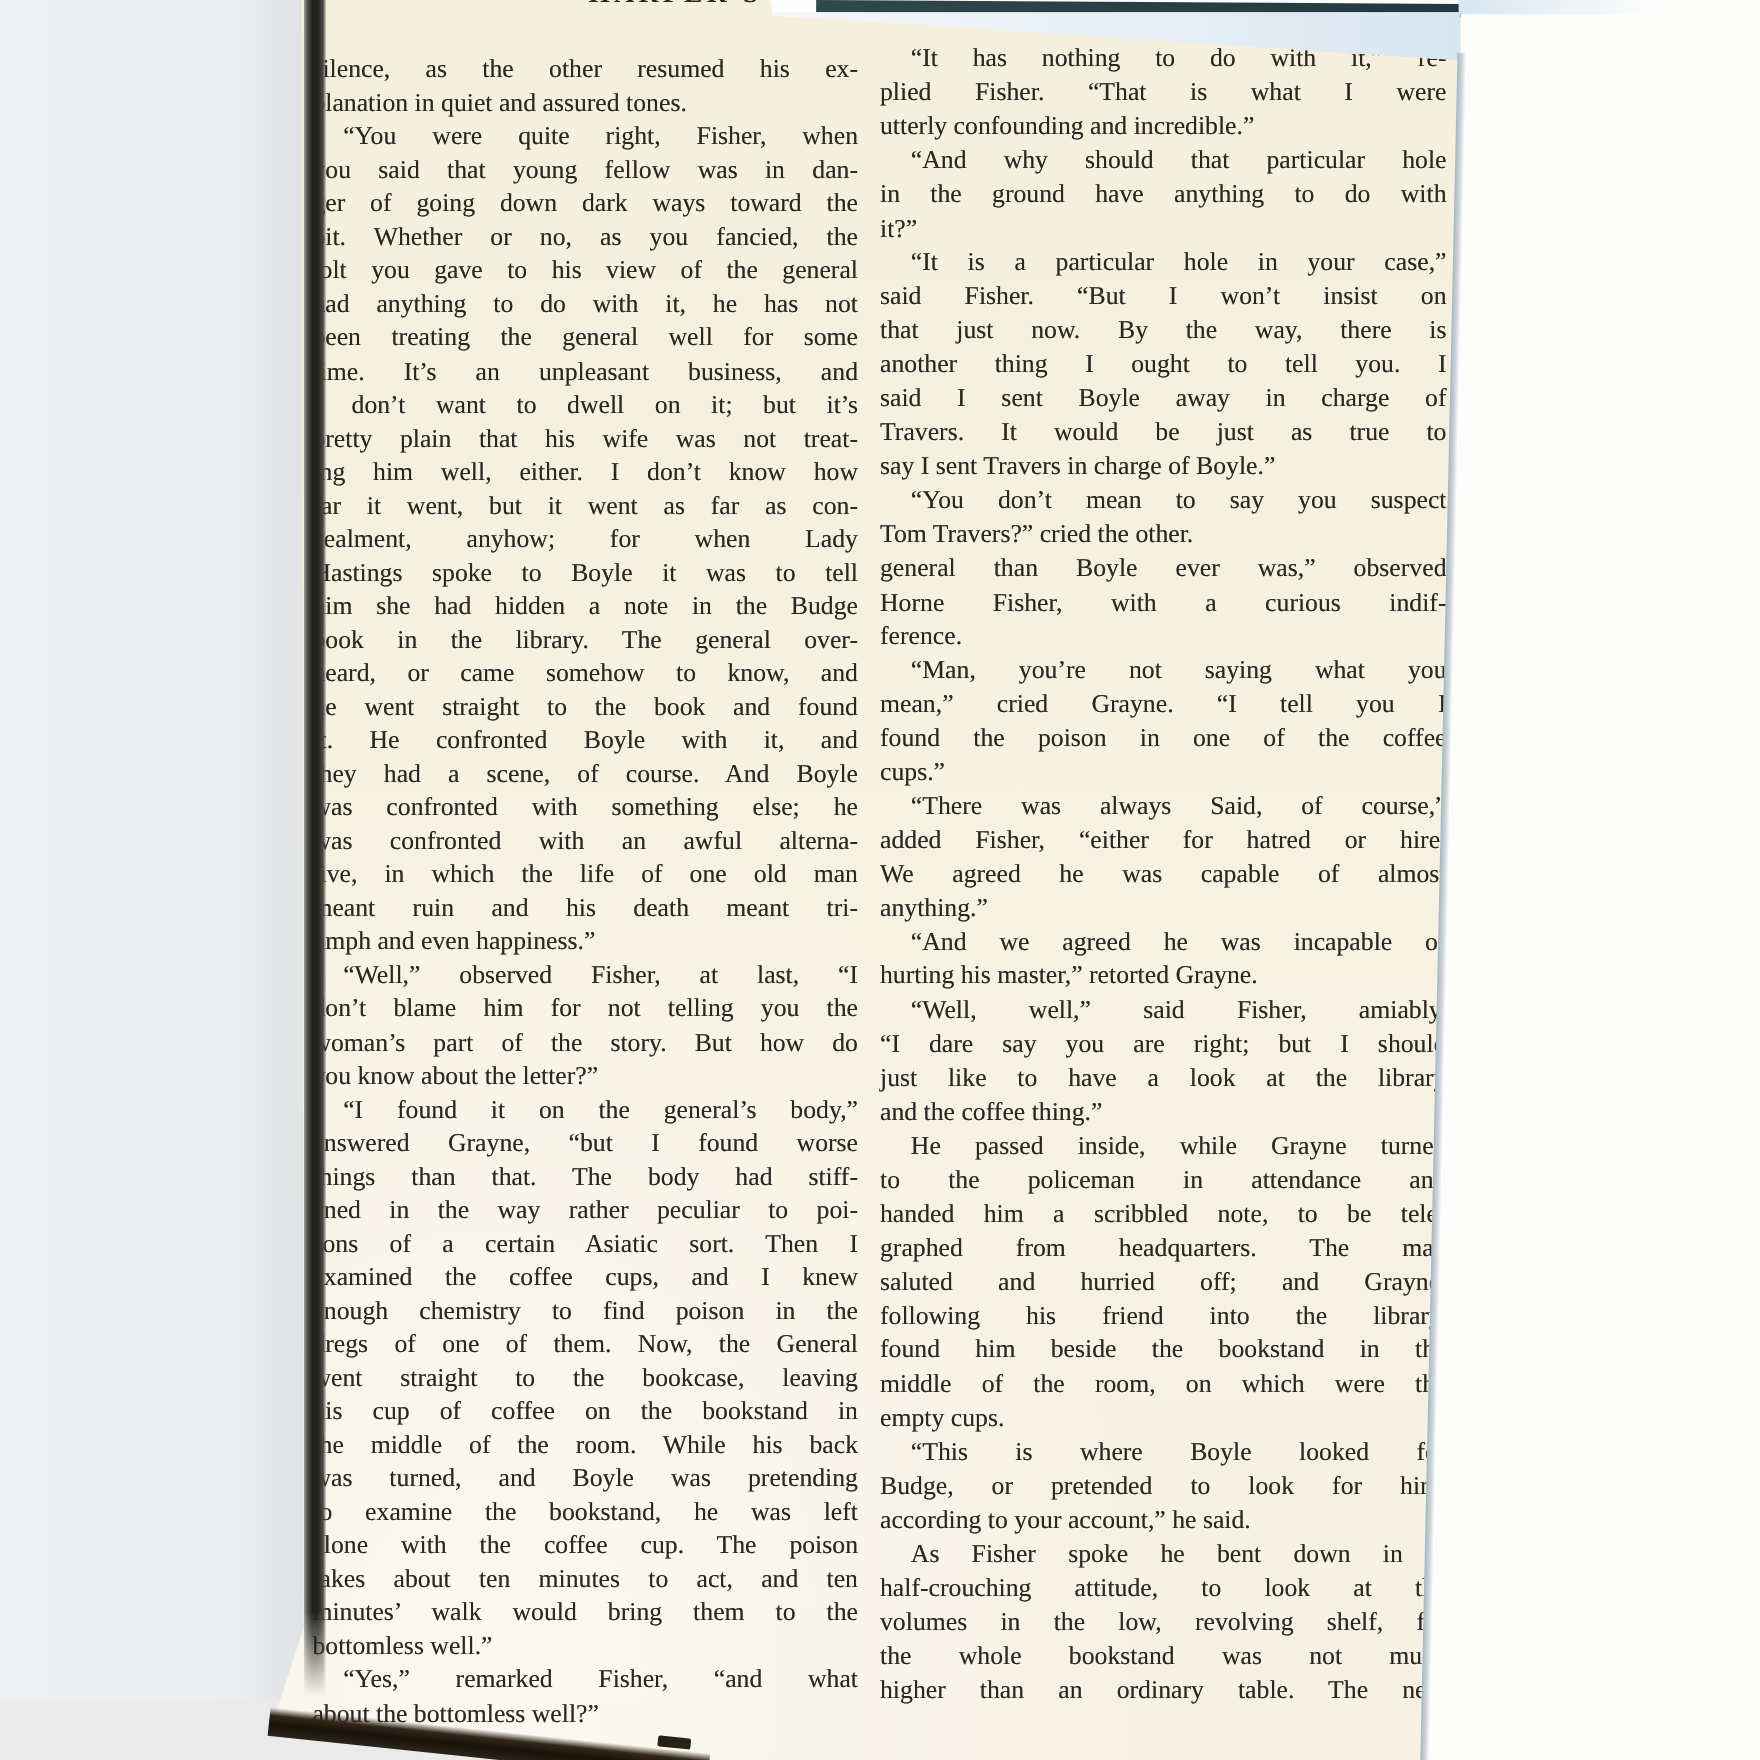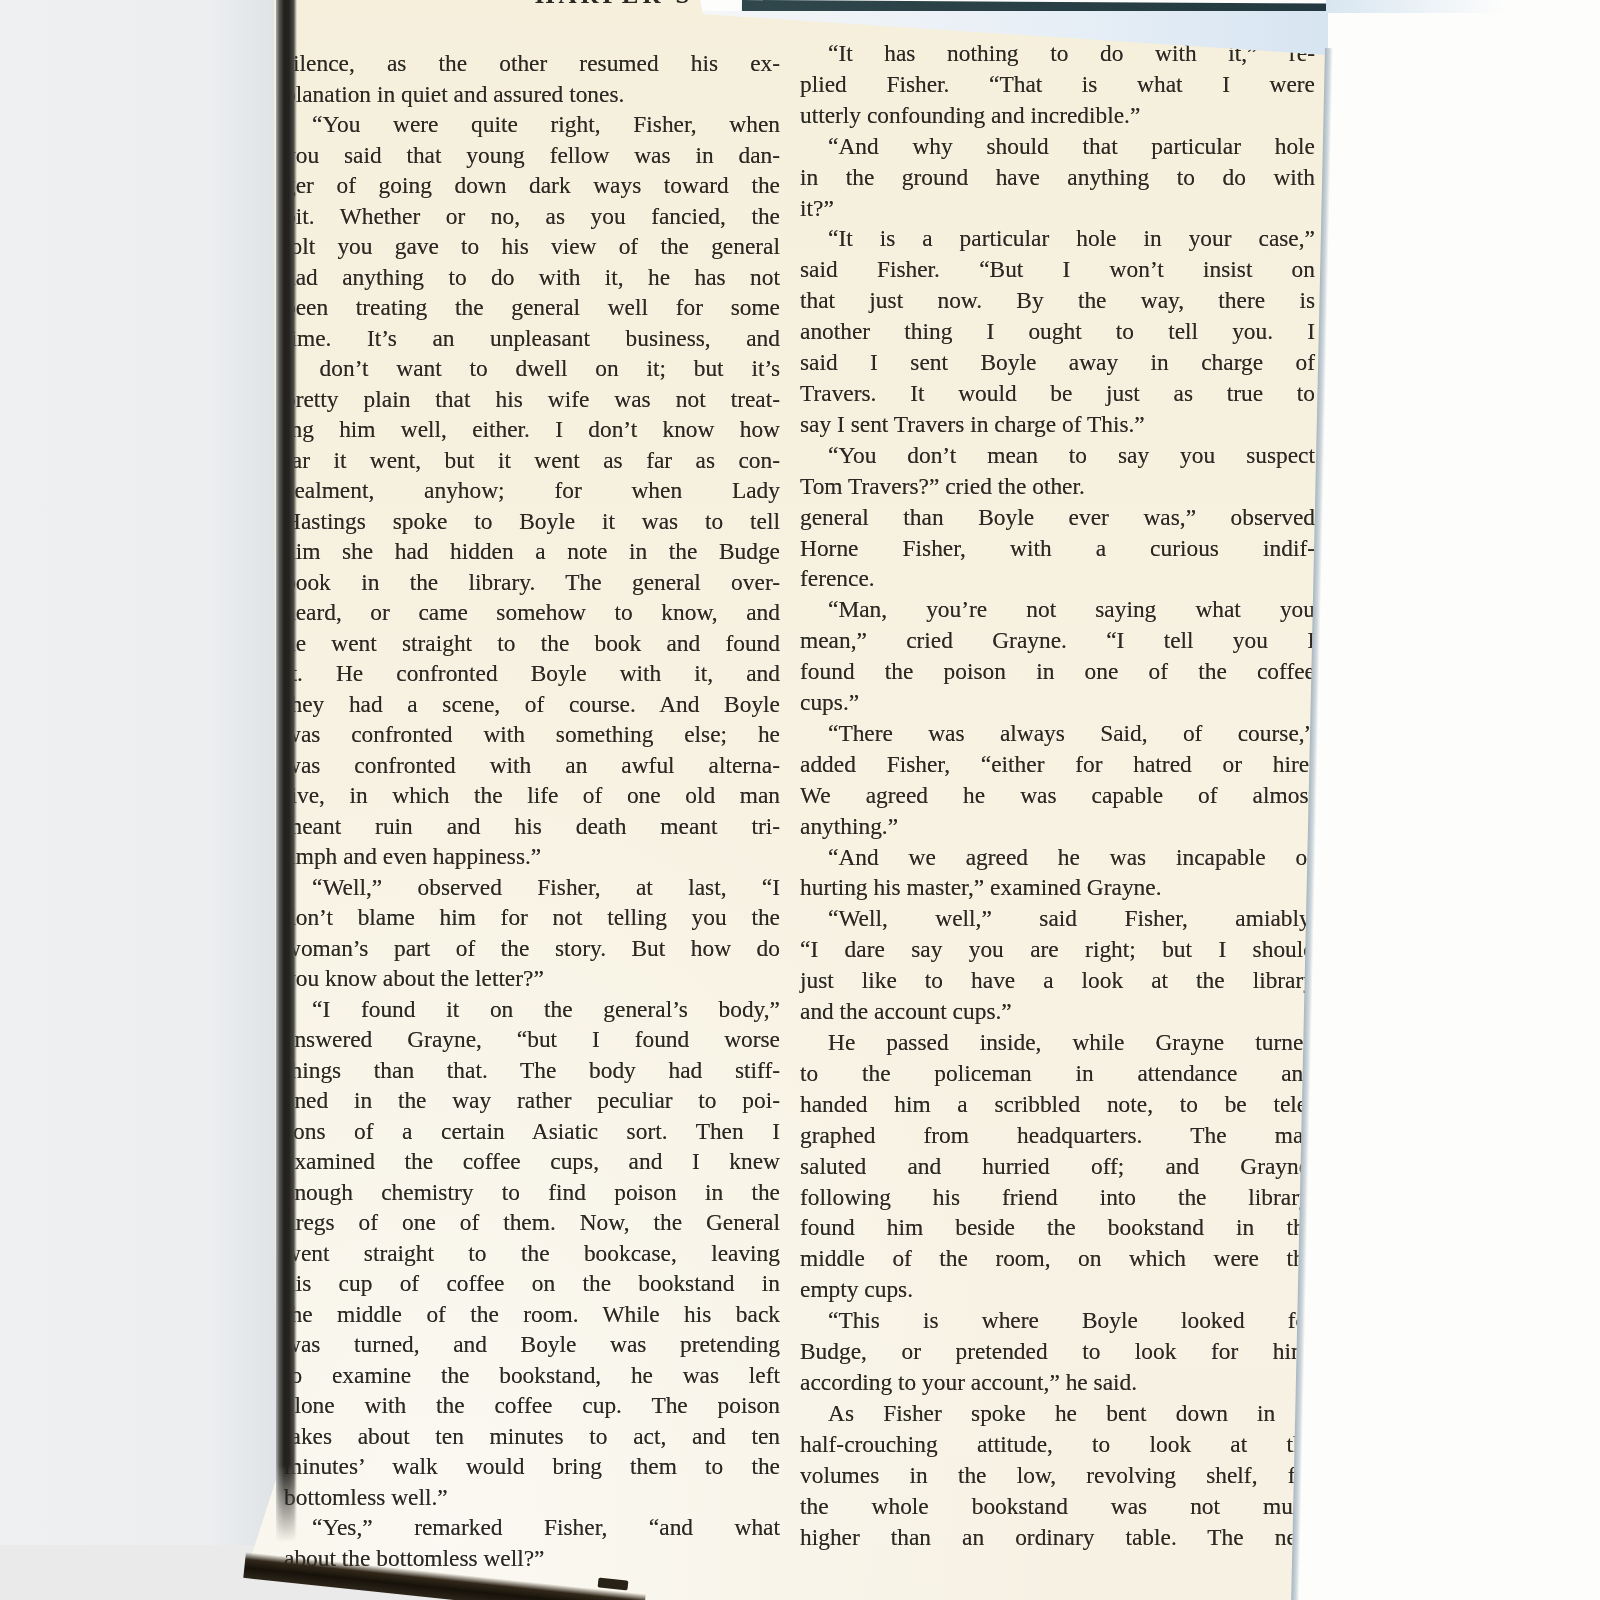--- a/index.html
+++ b/index.html
@@ -157,40 +157,40 @@
         <div class="line end">utterly confounding and incredible.”</div>
         <div class="line indent">“And why should that particular hole</div>
         <div class="line">in the ground have anything to do with</div>
         <div class="line end">it?”</div>
         <div class="line indent">“It is a particular hole in your case,”</div>
         <div class="line">said Fisher.  “But I won’t insist on</div>
         <div class="line">that just now.  By the way, there is</div>
         <div class="line">another thing I ought to tell you.  I</div>
         <div class="line">said I sent Boyle away in charge of</div>
         <div class="line">Travers.  It would be just as true to</div>
-        <div class="line end">say I sent Travers in charge of This.”</div>
+        <div class="line end">say I sent Travers in charge of Boyle.”</div>
         <div class="line indent">“You don’t mean to say you suspect</div>
         <div class="line end">Tom Travers?” cried the other.</div>
         <div class="line">general than Boyle ever was,” observed</div>
         <div class="line">Horne Fisher, with a curious indif-</div>
         <div class="line end">ference.</div>
         <div class="line indent">“Man, you’re not saying what you</div>
         <div class="line">mean,” cried Grayne.  “I tell you I</div>
         <div class="line">found the poison in one of the coffee</div>
         <div class="line end">cups.”</div>
         <div class="line indent">“There was always Said, of course,”</div>
         <div class="line">added Fisher, “either for hatred or hire.</div>
         <div class="line">We agreed he was capable of almost</div>
         <div class="line end">anything.”</div>
         <div class="line indent">“And we agreed he was incapable of</div>
-        <div class="line end">hurting his master,” examined Grayne.</div>
+        <div class="line end">hurting his master,” retorted Grayne.</div>
         <div class="line indent">“Well, well,” said Fisher, amiably,</div>
         <div class="line">“I dare say you are right;  but I should</div>
         <div class="line">just like to have a look at the library</div>
-        <div class="line end">and the account cups.”</div>
+        <div class="line end">and the coffee thing.”</div>
         <div class="line indent">He passed inside, while Grayne turned</div>
         <div class="line">to the policeman in attendance and</div>
         <div class="line">handed him a scribbled note, to be tele-</div>
         <div class="line">graphed from headquarters.  The man</div>
         <div class="line">saluted and hurried off;  and Grayne,</div>
         <div class="line">following his friend into the library,</div>
         <div class="line">found him beside the bookstand in the</div>
         <div class="line">middle of the room, on which were the</div>
         <div class="line end">empty cups.</div>
         <div class="line indent">“This is where Boyle looked for</div>

